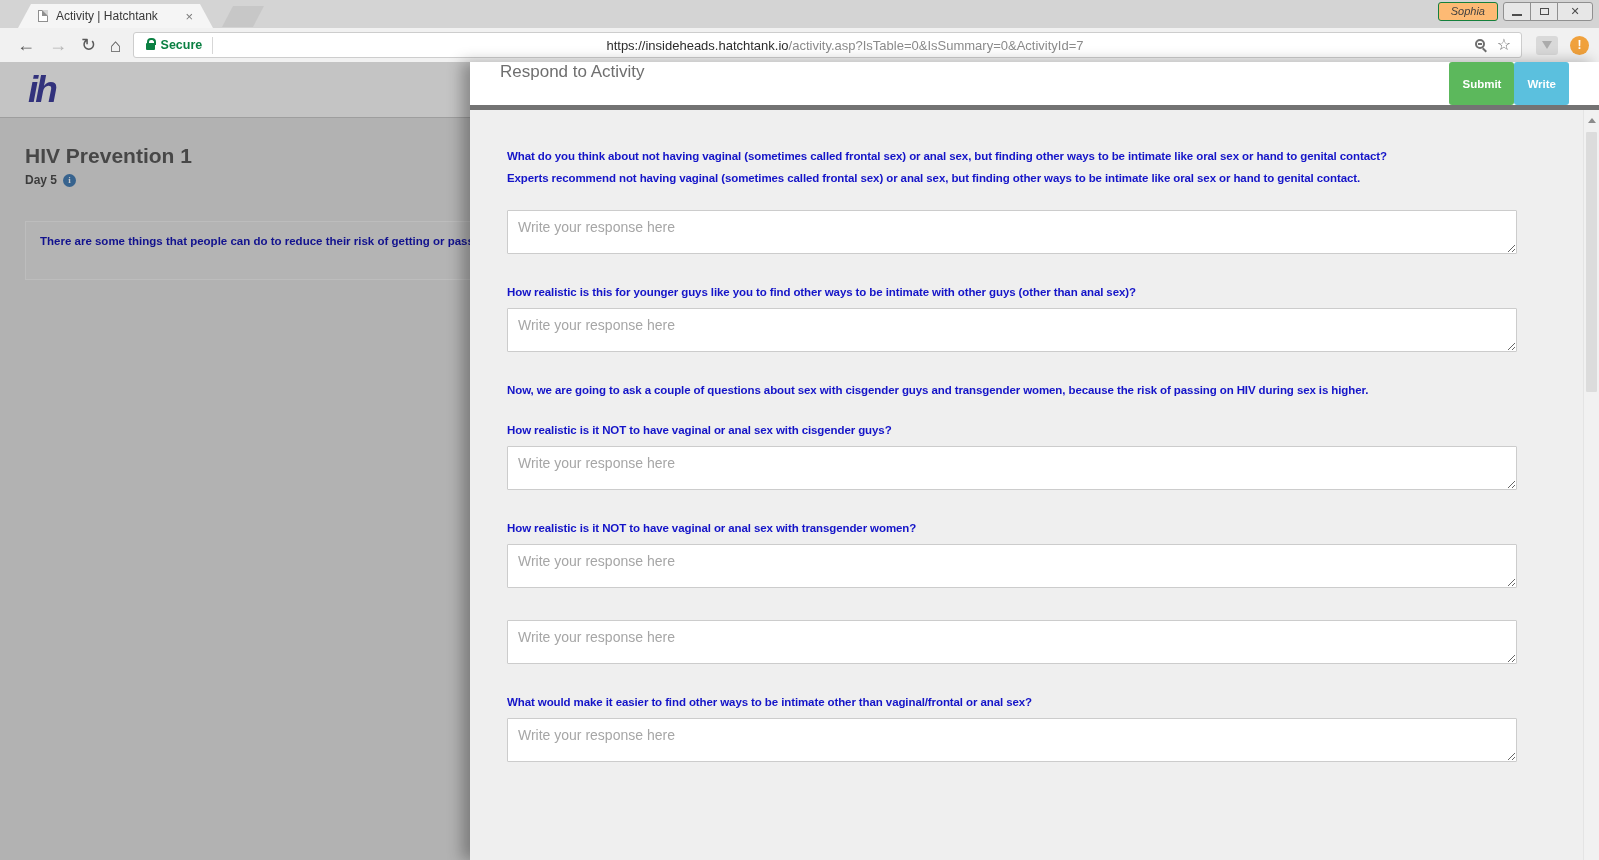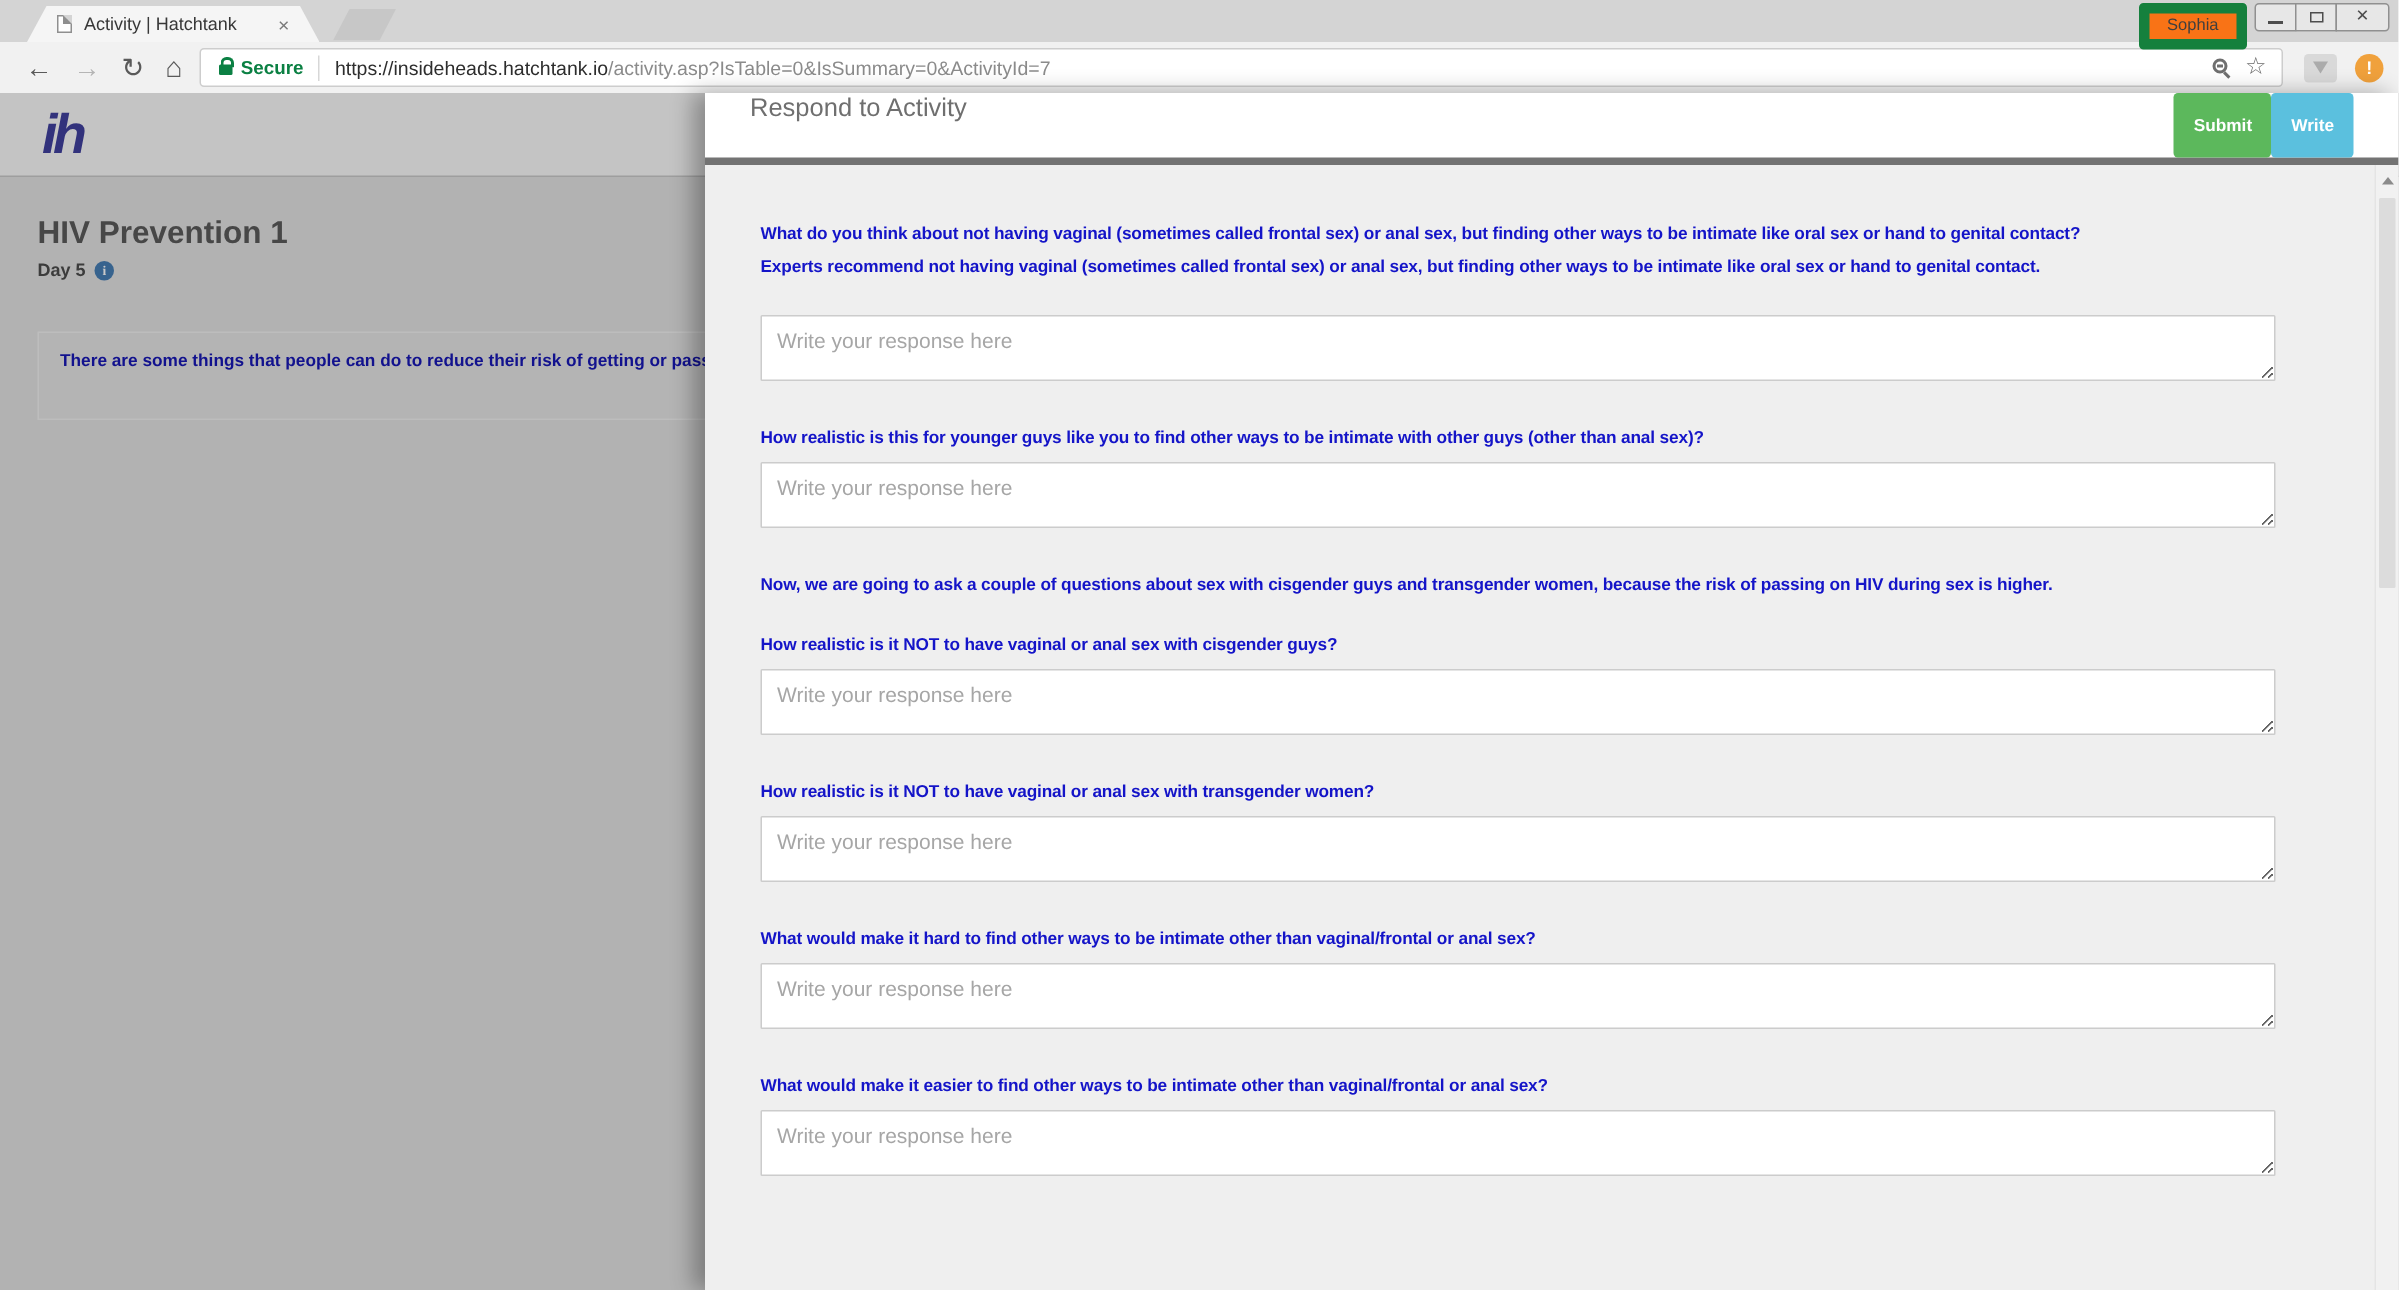--- a/index.html
+++ b/index.html
@@ -22,22 +22,22 @@
   .favicon::before { content:''; position:absolute; top:-1px; right:-1px; border:3px solid #d4d4d4; border-left-color:#8f8f8f; border-bottom-color:#8f8f8f; width:0; height:0; }
   .tab-title { font-size:12px; color:#383838; white-space:nowrap; overflow:hidden; flex:1; }
   .tab-close { font-size:13px; color:#7a7a7a; cursor:pointer; flex:none; line-height:1; }
   .newtab {
     position:absolute; left:222px; bottom:1px; width:42px; height:21px;
     background:#c7c7c7;
     clip-path:polygon(11px 0, 100% 0, calc(100% - 11px) 100%, 0 100%);
   }
   .winctrls { position:absolute; right:6px; top:2px; display:flex; align-items:flex-start; gap:6px; }
   .profile-btn {
-    border:7px solid #15803d; border-radius:3px; background:#f97316;
-    font-size:11px; color:#3f3f3f; padding:2px 12px; line-height:1.2;
+    border:1px solid #15803d; border-radius:3px; background:#fdba74;
+    font-size:11px; color:#3f3f3f; padding:2px 12px; line-height:1.2;font-style:italic;
   }
   .winbtn-group { display:flex; }
   .winbtn {
     width:28px; height:19px; border:1px solid #909090; background:#e7e7e7;
     display:flex; align-items:center; justify-content:center; margin-left:-1px;
   }
   .winbtn:first-child { border-radius:3px 0 0 3px; }
   .winbtn:last-child  { border-radius:0 3px 3px 0; width:36px; }
   .glyph-min { width:10px; height:2px; background:#4d4d4d; margin-top:6px; }
   .glyph-max { width:9px; height:7px; border:1px solid #4d4d4d; position:relative; background:#e7e7e7; }
@@ -50,21 +50,21 @@
   .nav-icon.disabled { color:#b5b5b5; }
   .nav-icon.home { font-size:19px; }
   .omnibox {
     flex:1; height:26px; background:#fff; border:1px solid #cdcdcd; border-radius:3px;
     margin:0 4px; display:flex; align-items:center; padding:0 10px;
   }
   .lock { width:9px; height:7px; background:#0b8043; border-radius:1px; position:relative; margin:3px 6px 0 2px; flex:none; }
   .lock::before { content:''; position:absolute; top:-5px; left:1px; width:5px; height:5px; border:2px solid #0b8043; border-bottom:none; border-radius:4px 4px 0 0; }
   .secure-label { color:#0b8043; font-size:12.5px; font-weight:bold; margin-right:10px; }
   .url-sep { width:1px; height:17px; background:#d7d7d7; margin-right:10px; }
-  .url { font-size:13px; white-space:nowrap; overflow:hidden; flex:1; }
+  .url { font-size:13px; white-space:nowrap; overflow:hidden; flex:1;text-align:center; }
   .url-host { color:#2d2d2d; }
   .url-path { color:#8b8b8b; }
   .zoomout { width:10px; height:10px; border:2px solid #6f6f6f; border-radius:50%; position:relative; margin:0 12px 2px 8px; flex:none; cursor:pointer; }
   .zoomout::before { content:''; position:absolute; top:2px; left:1px; width:4px; height:2px; background:#6f6f6f; }
   .zoomout::after { content:''; position:absolute; bottom:-4px; right:-4px; width:5px; height:2px; background:#6f6f6f; transform:rotate(45deg); }
   .star { font-size:16px; color:#6c6c6c; line-height:1; cursor:pointer; }
   .ext-pdf { width:22px; height:19px; background:#d9d9d9; border-radius:3px; margin:0 6px 0 10px; display:flex; align-items:center; justify-content:center; cursor:pointer; }
   .ext-pdf-glyph { width:0; height:0; border-left:5px solid transparent; border-right:5px solid transparent; border-top:8px solid #ababab; }
   .ext-alert { width:19px; height:19px; border-radius:50%; background:#f0a13c; color:#fff; font-size:12px; font-weight:bold; display:flex; align-items:center; justify-content:center; margin-left:6px; cursor:pointer; }
 
@@ -191,21 +191,20 @@
       <textarea class="ta" placeholder="Write your response here" style=""></textarea>
 
       <p class="q note-p">Now, we are going to ask a couple of questions about sex with cisgender guys and transgender women, because the risk of passing on HIV during sex is higher.</p>
 
       <p class="q">How realistic is it NOT to have vaginal or anal sex with cisgender guys?</p>
       <textarea class="ta" placeholder="Write your response here" style=""></textarea>
 
       <p class="q">How realistic is it NOT to have vaginal or anal sex with transgender women?</p>
       <textarea class="ta" placeholder="Write your response here" style=""></textarea>
 
-      <p class="q">What would make it hard to find other ways to be intimate other than vaginal/frontal or anal sex?</p>
       <textarea class="ta" placeholder="Write your response here" style=""></textarea>
 
       <p class="q">What would make it easier to find other ways to be intimate other than vaginal/frontal or anal sex?</p>
       <textarea class="ta" placeholder="Write your response here" style=""></textarea>
     </div>
 
     <div class="sbar">
       <div class="sb-arrow-up"></div>
       <div class="sb-thumb"></div>
     </div>

